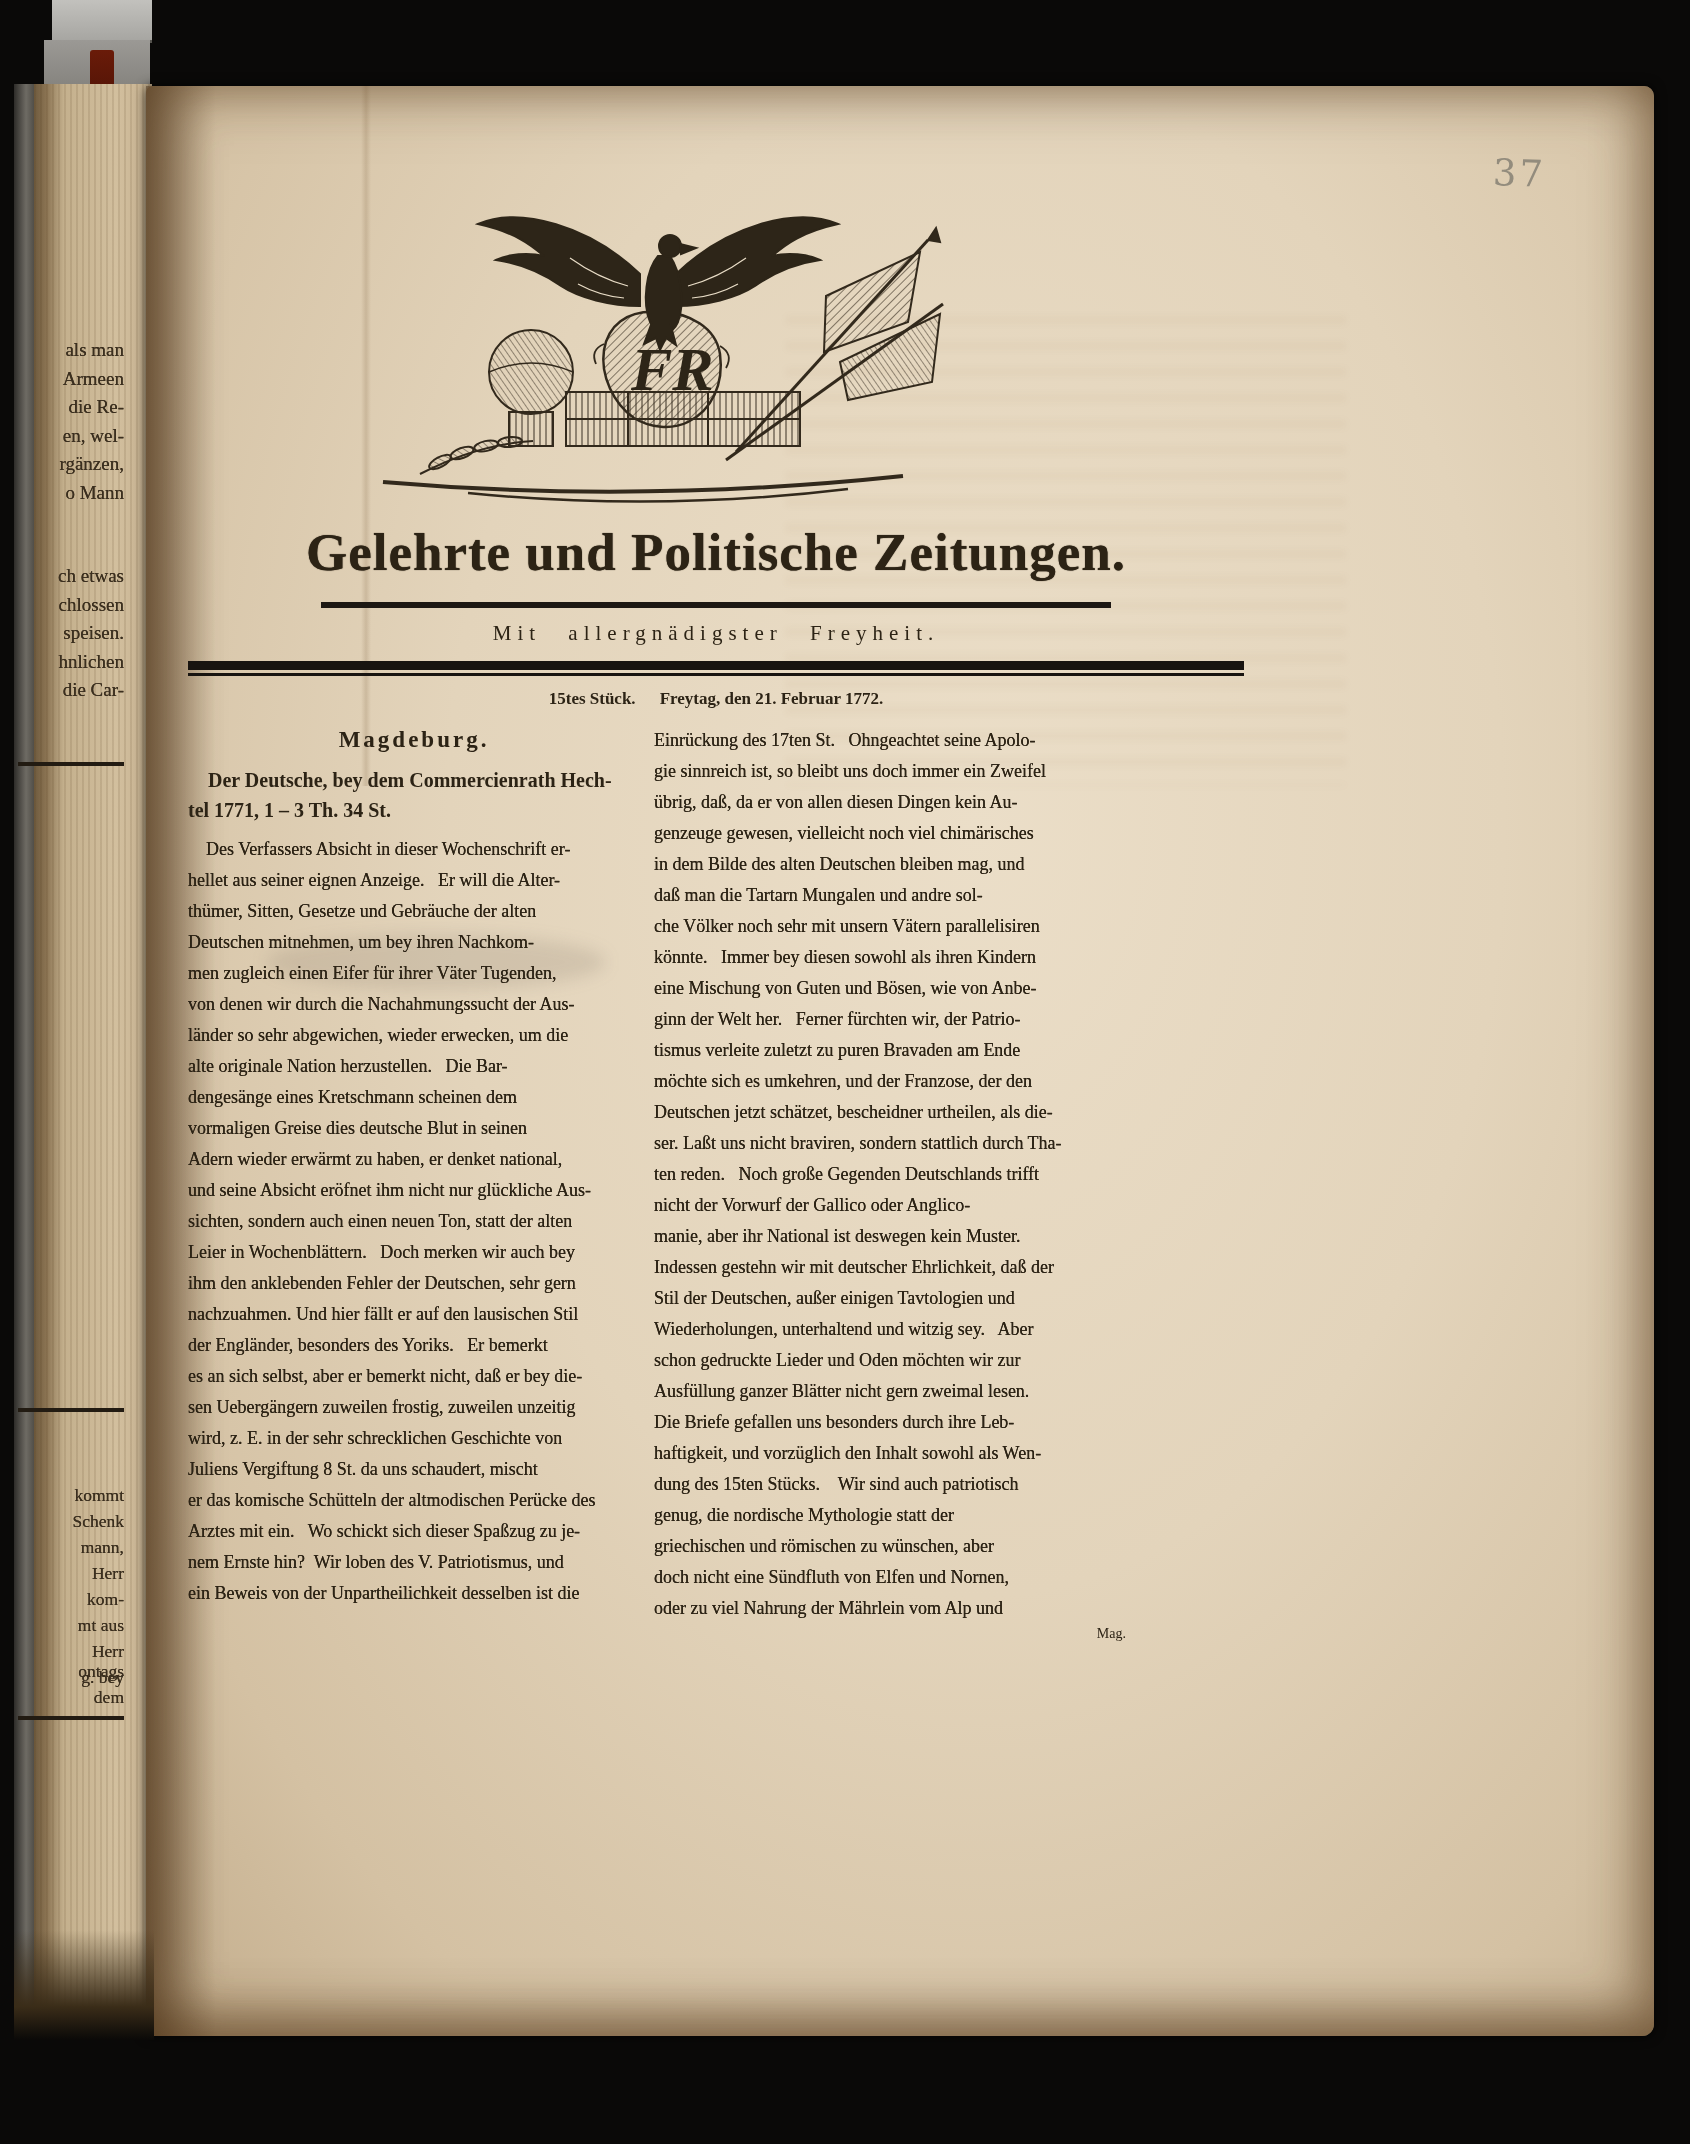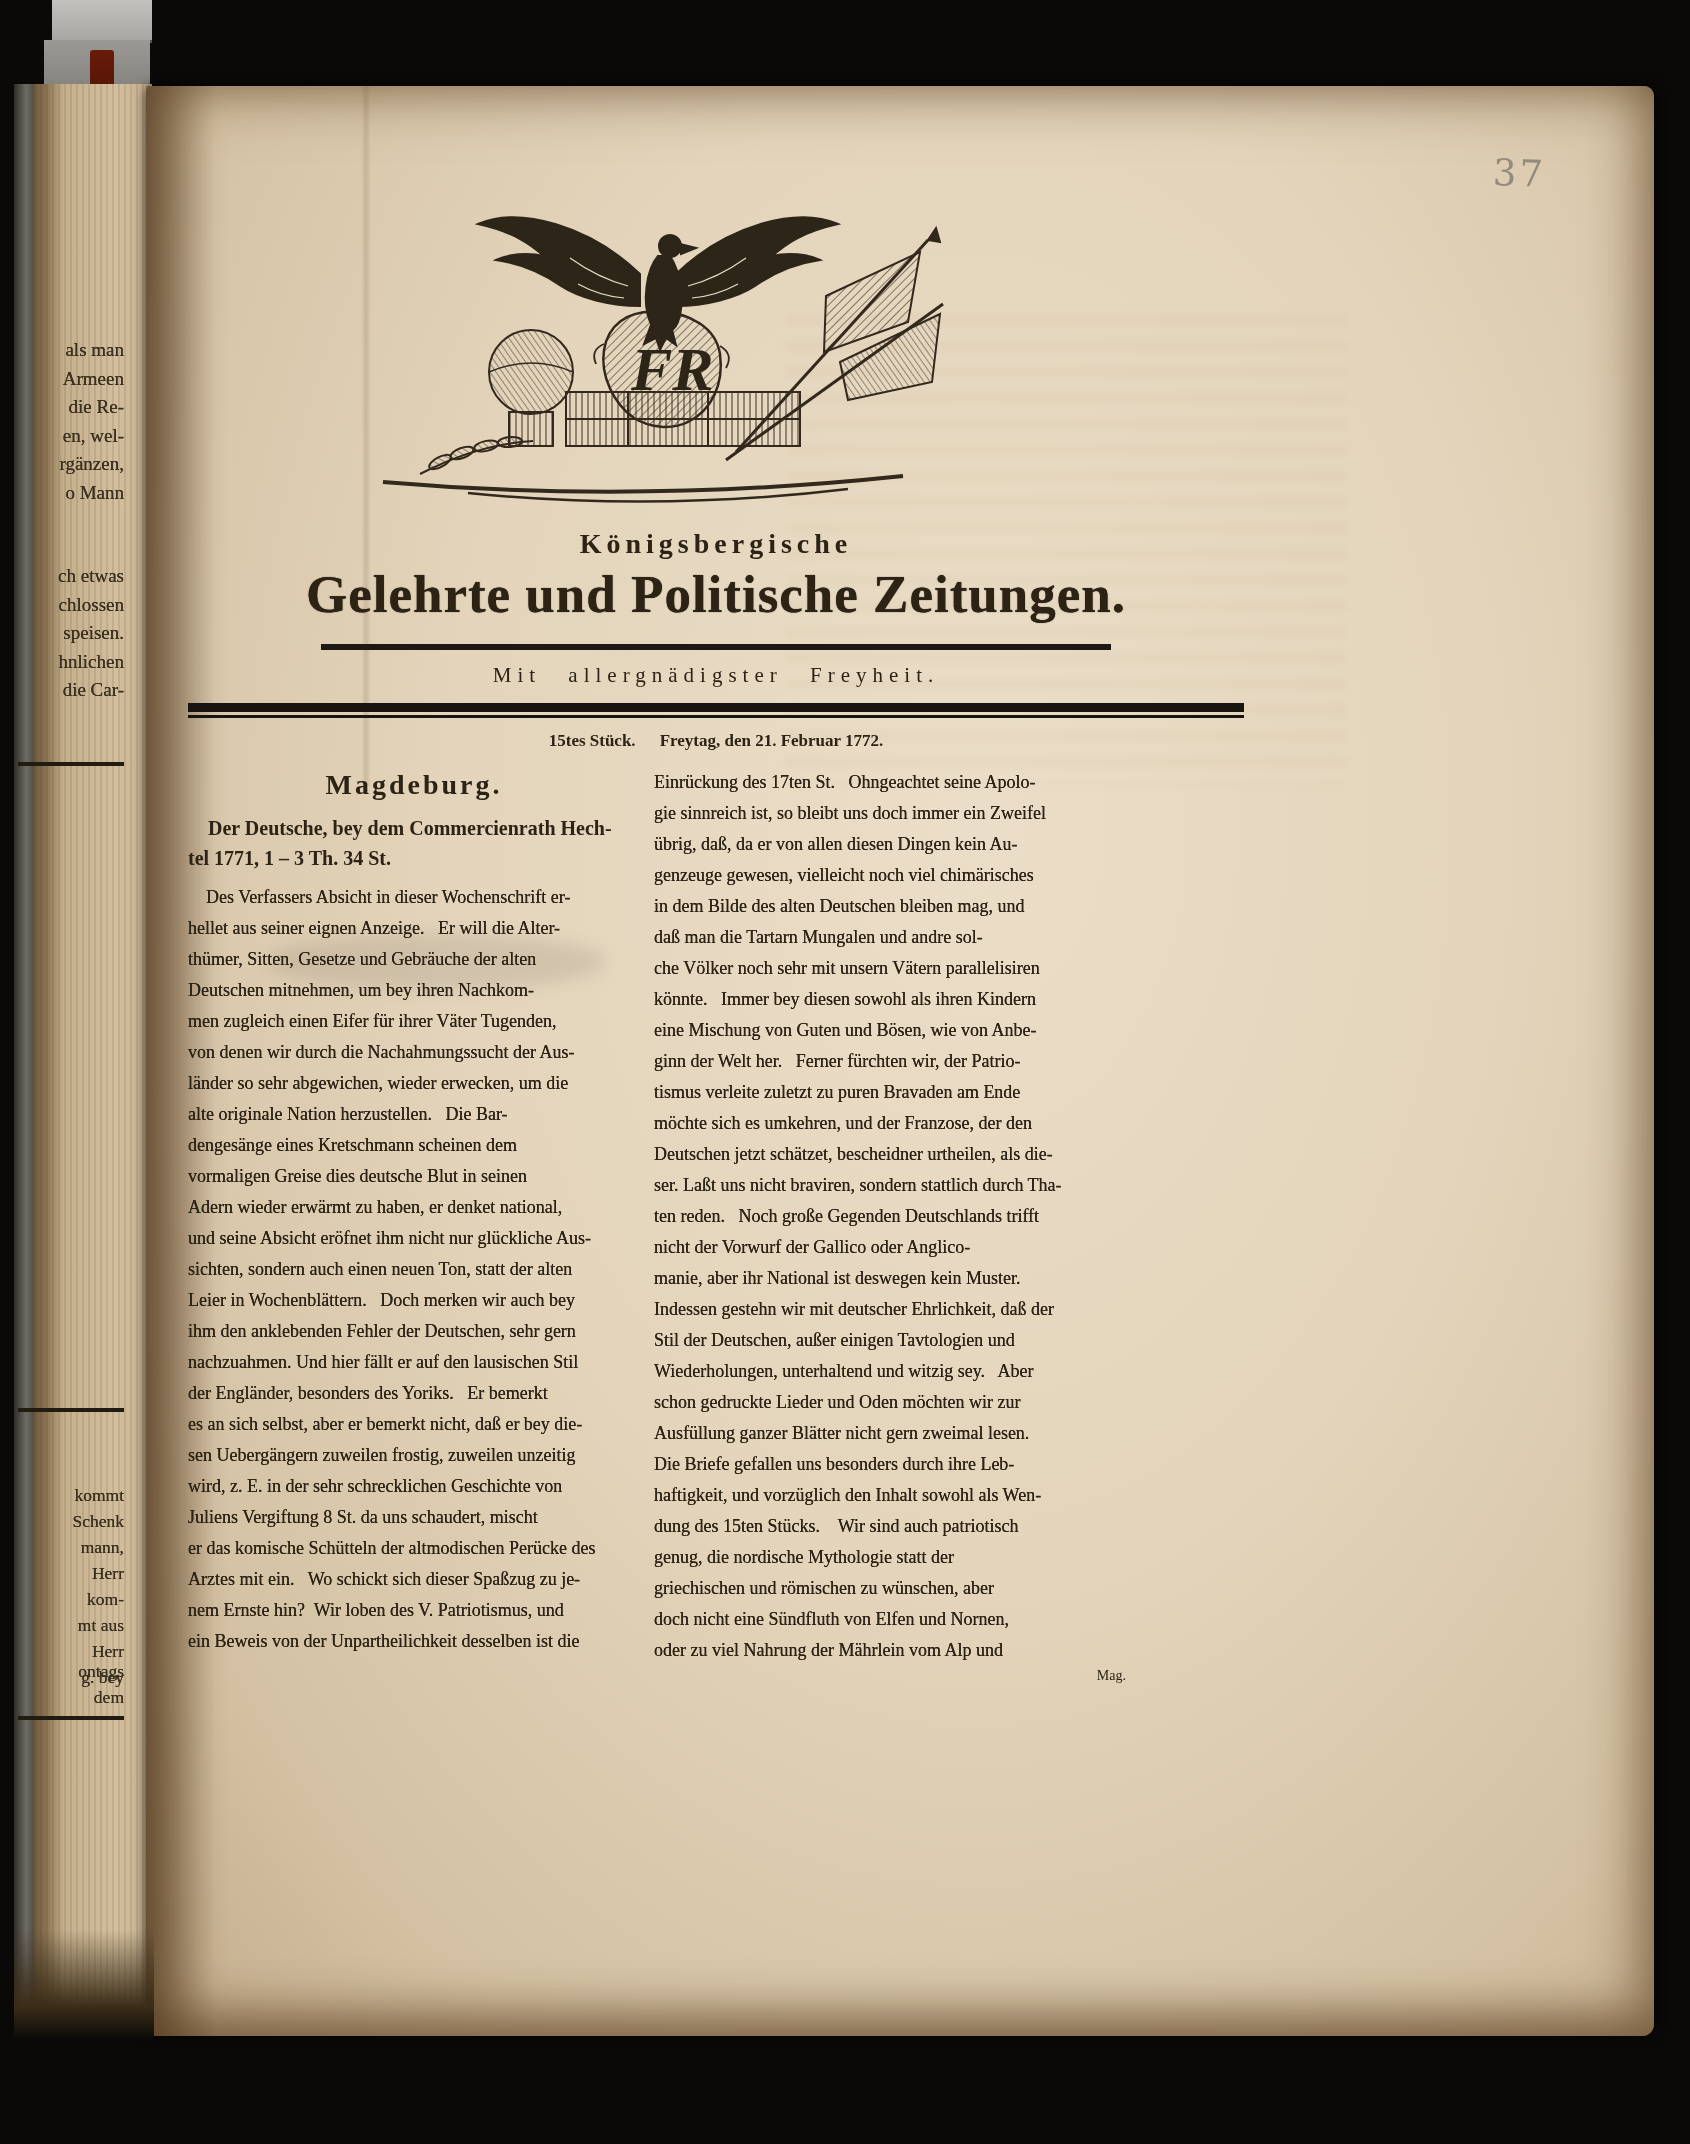--- a/index.html
+++ b/index.html
@@ -52,21 +52,21 @@
   .main-title{margin-top:4px;text-align:center;font-size:53px;font-weight:bold;letter-spacing:1px;
         text-shadow:0 0 1px #2c2315;}
   .rule-medium{width:790px;height:6px;background:#1d1813;margin:20px auto 0;}
   .motto{margin-top:13px;text-align:center;font-size:21px;font-weight:normal;letter-spacing:6px;word-spacing:16px;}
   .rule-double{margin-top:15px;height:17px;
         background:linear-gradient(#181410 0 9px,transparent 9px 12px,#181410 12px 15px,transparent 15px);}
   .issue-line{margin-top:11px;display:flex;justify-content:center;gap:24px;font-size:17px;font-weight:bold;}
   .columns{display:flex;gap:14px;margin-top:16px;}
   .col-left{width:452px;}
   .col-right{flex:1;}
-  .col-heading{text-align:center;font-size:28px;font-weight:bold;letter-spacing:3px;margin:2px 0 12px;}
+  .col-heading{text-align:center;font-size:23px;font-weight:bold;letter-spacing:3px;margin:2px 0 12px;}
   .item-title{font-size:20px;line-height:30px;font-weight:bold;white-space:pre-wrap;}
   .body-text{margin-top:9px;font-size:18px;line-height:31px;white-space:pre-wrap;
         text-shadow:0 0 .6px #2c2315;}
   .col-right .body-text{margin-top:0;}
   .catchword{text-align:right;padding-right:118px;font-size:14px;font-weight:normal;margin-top:2px;}
 </style>
 </head>
 <body>
 
 <div class="scene">
@@ -163,21 +163,20 @@
             <path d="M324,128 l-8,22 l12,-6 l4,12 l6,-12 l10,7 l-6,-23 z"></path>
           </g>
           <g stroke="#e8dcc6" stroke-width="1.2">
             <path d="M300,92 q-30,-8 -58,-28 M360,92 q30,-8 58,-28 M296,104 q-24,-2 -46,-14 M364,104 q24,-2 46,-14"></path>
           </g>
         </g>
         <text x="303" y="196" font-size="62" font-style="italic" font-weight="bold" font-family="Liberation Serif, DejaVu Serif, serif" fill="#2d2518">FR</text>
       </svg>
 
       
-      <div class="kicker">Königsbergische</div>
       <div class="main-title">Gelehrte und Politische Zeitungen.</div>
       <div class="rule-medium"></div>
       <div class="motto">Mit allergnädigster Freyheit.</div>
       <div class="rule-double"></div>
 
       <div class="issue-line">
         <span>15tes Stück.</span>
         <span>Freytag, den 21. Februar 1772.</span>
       </div>
 

